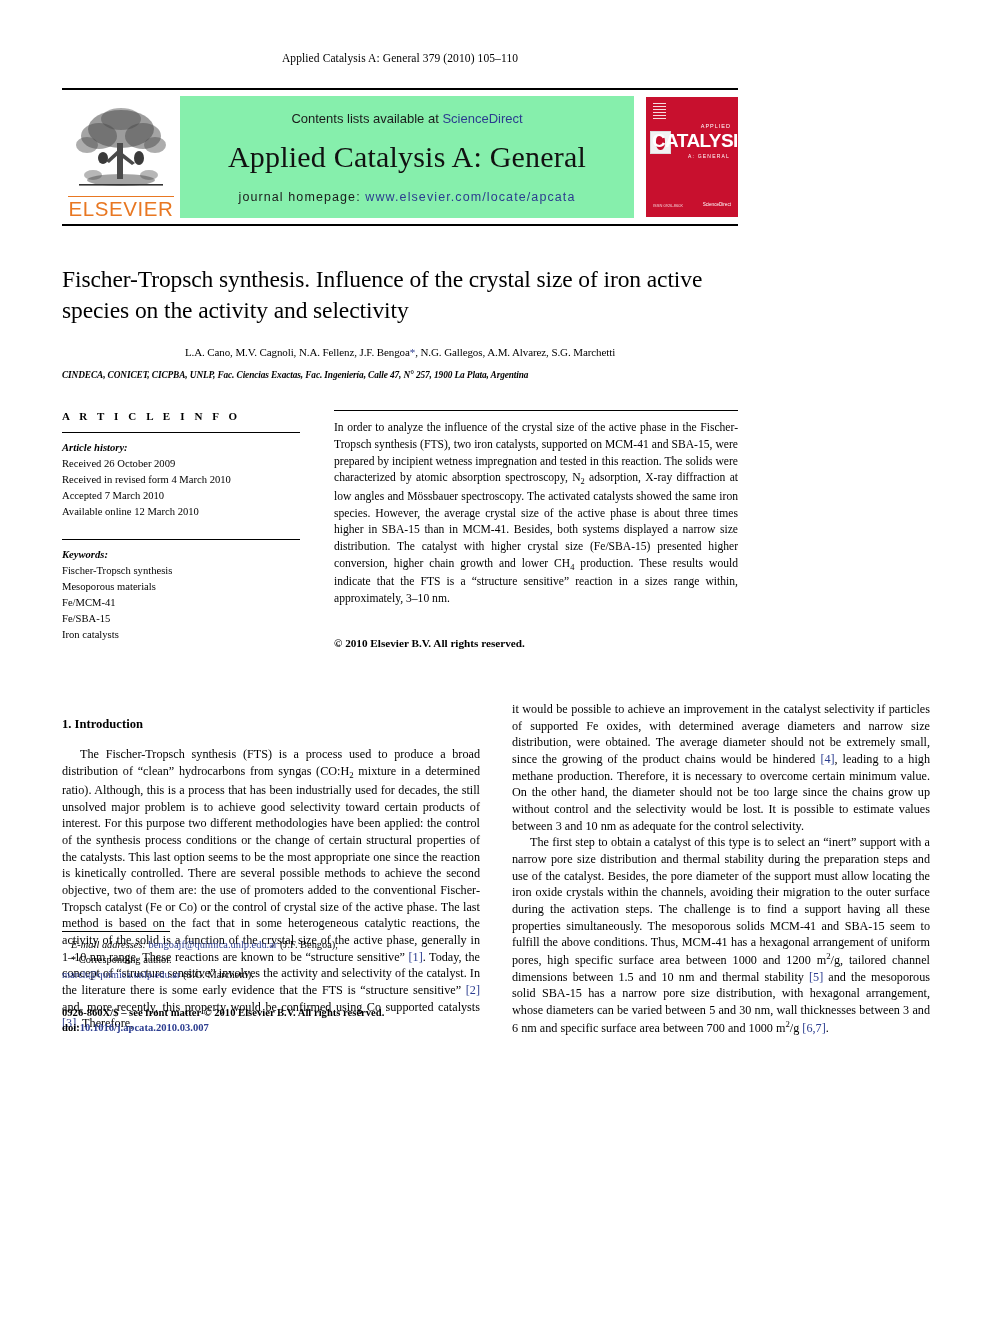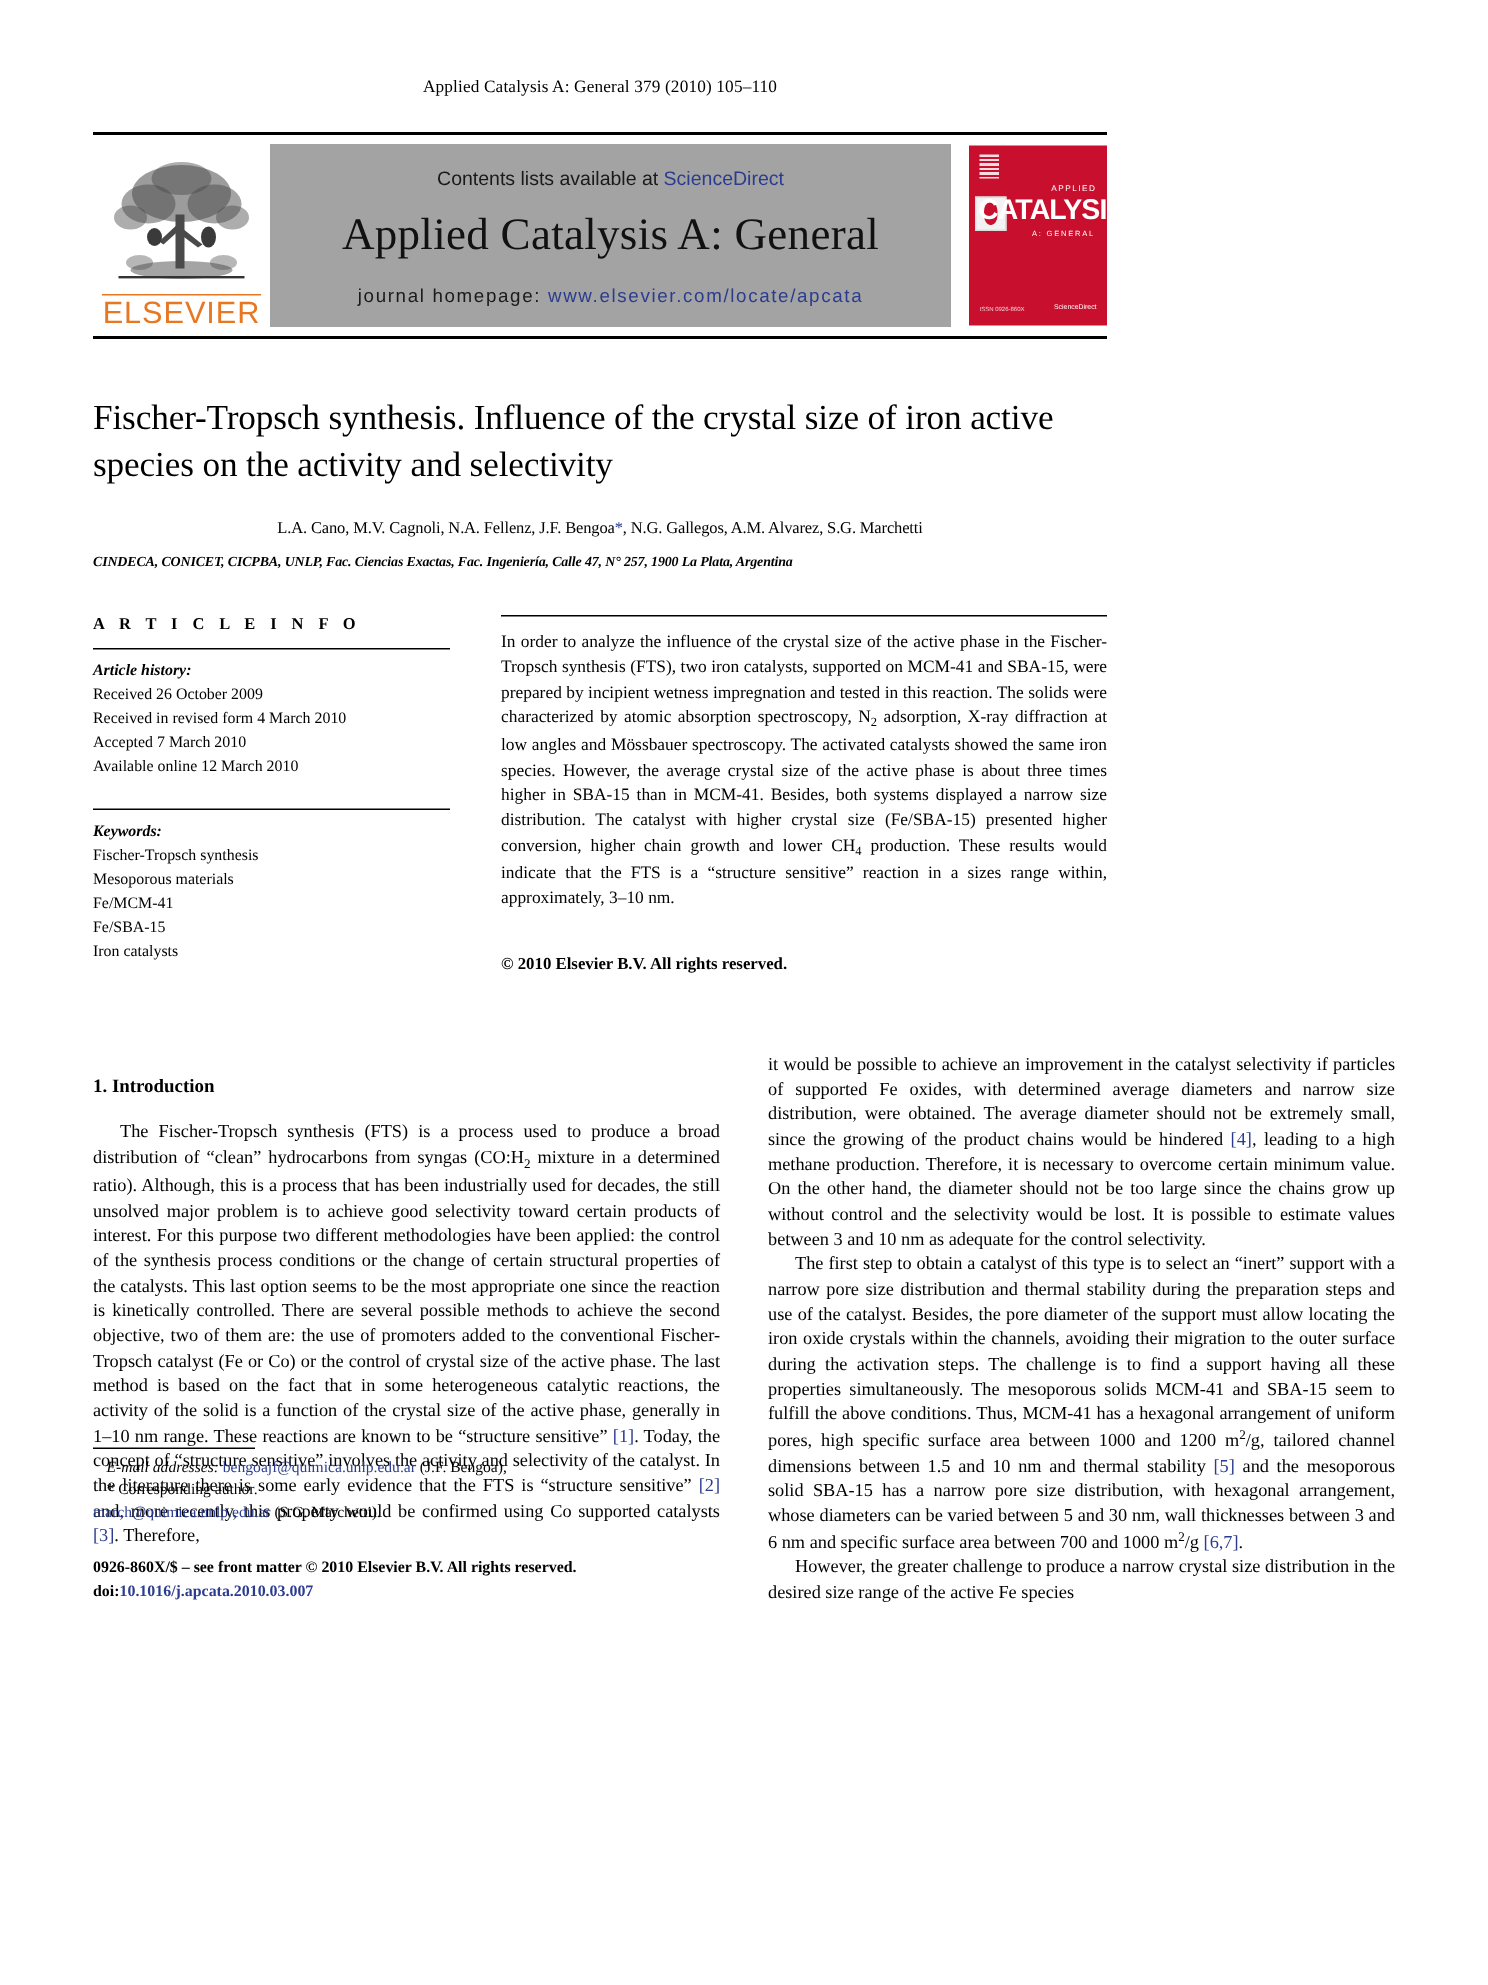--- a/index.html
+++ b/index.html
@@ -57,21 +57,21 @@
     font-size: 20.5px;
     letter-spacing: 0.6px;
     color: #E87722;
     border-top: 1.6px solid #E87722;
     padding-top: 1px;
     margin-top: 1px;
     line-height: 1.05;
   }
   .center-band {
     flex: 1 1 auto;
-    background: #a3a3a3;
+    background: #86efac;
     display: flex;
     flex-direction: column;
     align-items: center;
     justify-content: center;
     margin: 6px 0 6px 0;
   }
   .contents-line {
     font-family: "Liberation Sans", sans-serif;
     font-size: 13px;
     color: #1a1a1a;
@@ -407,17 +407,16 @@
       </div>
     </div>
 
     <div class="col">
       <p class="para" style="text-indent:0">
         <span>it would be possible to achieve an improvement in the catalyst selectivity if particles of supported Fe oxides, with determined average diameters and narrow size distribution, were obtained. The average diameter should not be extremely small, since the growing of the product chains would be hindered </span><span class="cite">[4]</span><span>, leading to a high methane production. Therefore, it is necessary to overcome certain minimum value. On the other hand, the diameter should not be too large since the chains grow up without control and the selectivity would be lost. It is possible to estimate values between 3 and 10 nm as adequate for the control selectivity.</span>
       </p>
       <p class="para">
         <span>The first step to obtain a catalyst of this type is to select an “inert” support with a narrow pore size distribution and thermal stability during the preparation steps and use of the catalyst. Besides, the pore diameter of the support must allow locating the iron oxide crystals within the channels, avoiding their migration to the outer surface during the activation steps. The challenge is to find a support having all these properties simultaneously. The mesoporous solids MCM-41 and SBA-15 seem to fulfill the above conditions. Thus, MCM-41 has a hexagonal arrangement of uniform pores, high specific surface area between 1000 and 1200 m</span><sup>2</sup><span>/g, tailored channel dimensions between 1.5 and 10 nm and thermal stability </span><span class="cite">[5]</span><span> and the mesoporous solid SBA-15 has a narrow pore size distribution, with hexagonal arrangement, whose diameters can be varied between 5 and 30 nm, wall thicknesses between 3 and 6 nm and specific surface area between 700 and 1000 m</span><sup>2</sup><span>/g </span><span class="cite">[6,7]</span><span>.</span>
       </p>
-      <p class="para">However, the greater challenge to produce a narrow crystal size distribution in the desired size range of the active Fe species</p>
     </div>
   </div>
 
 </div>
 
 </body></html>

